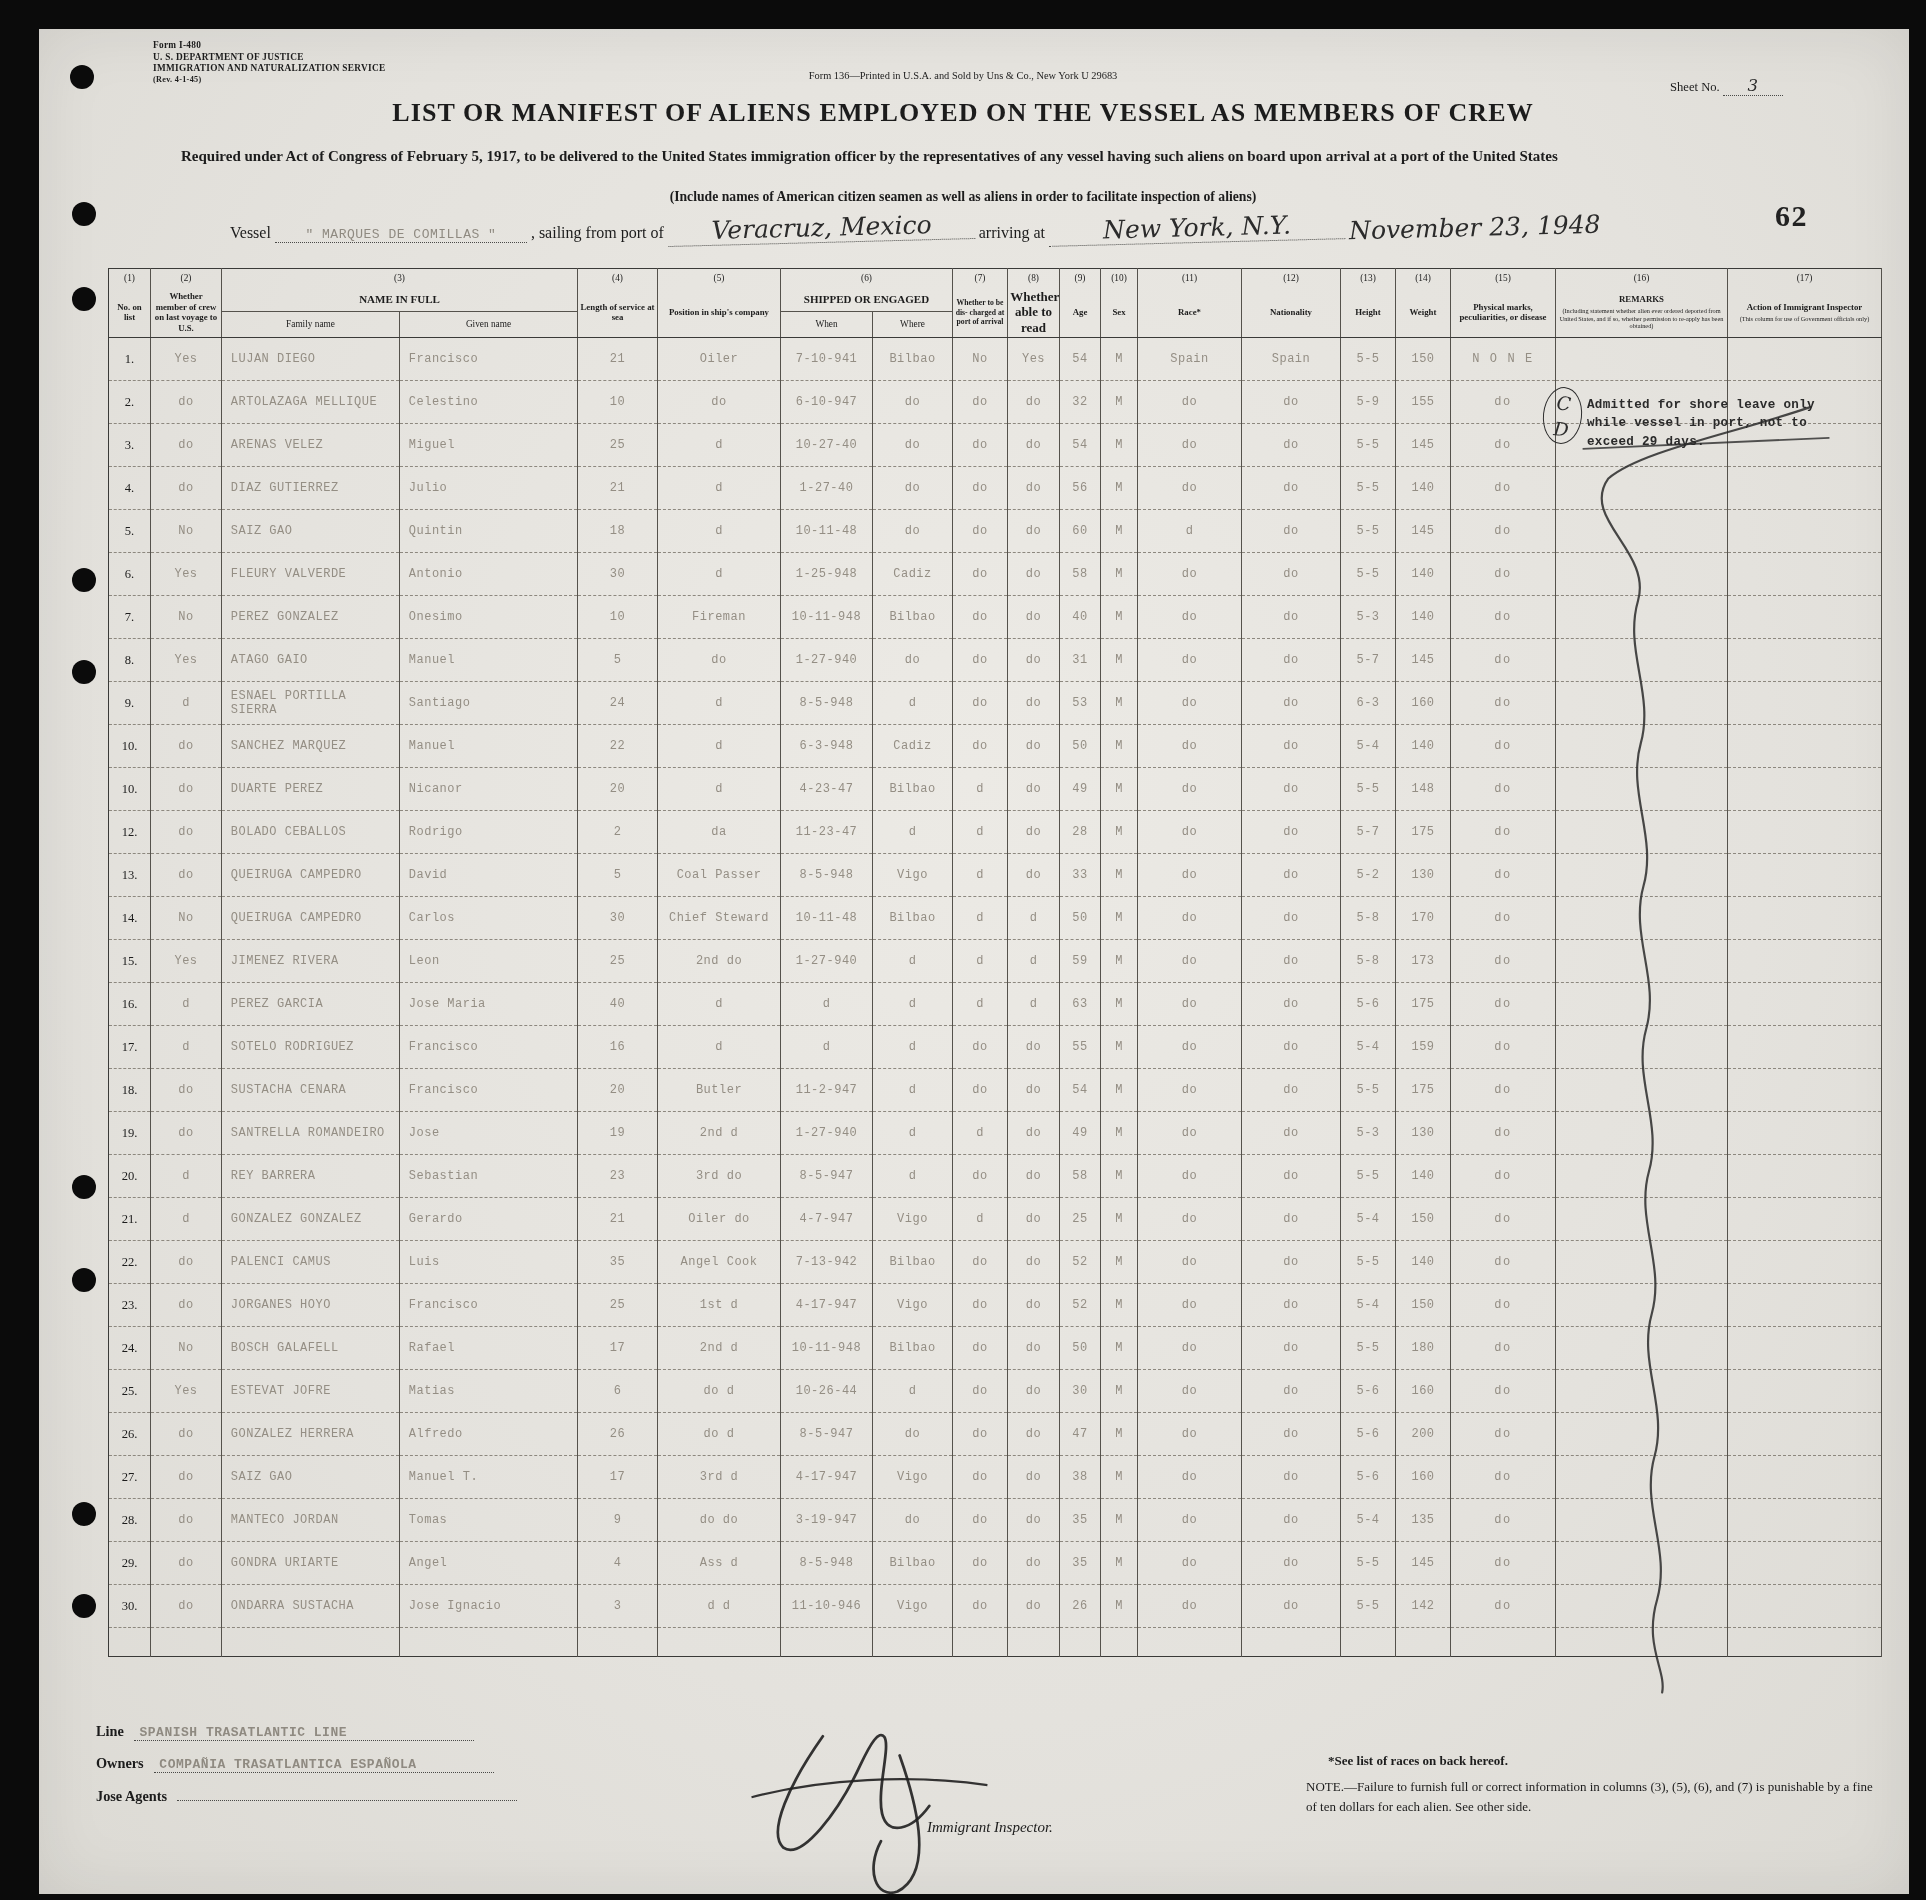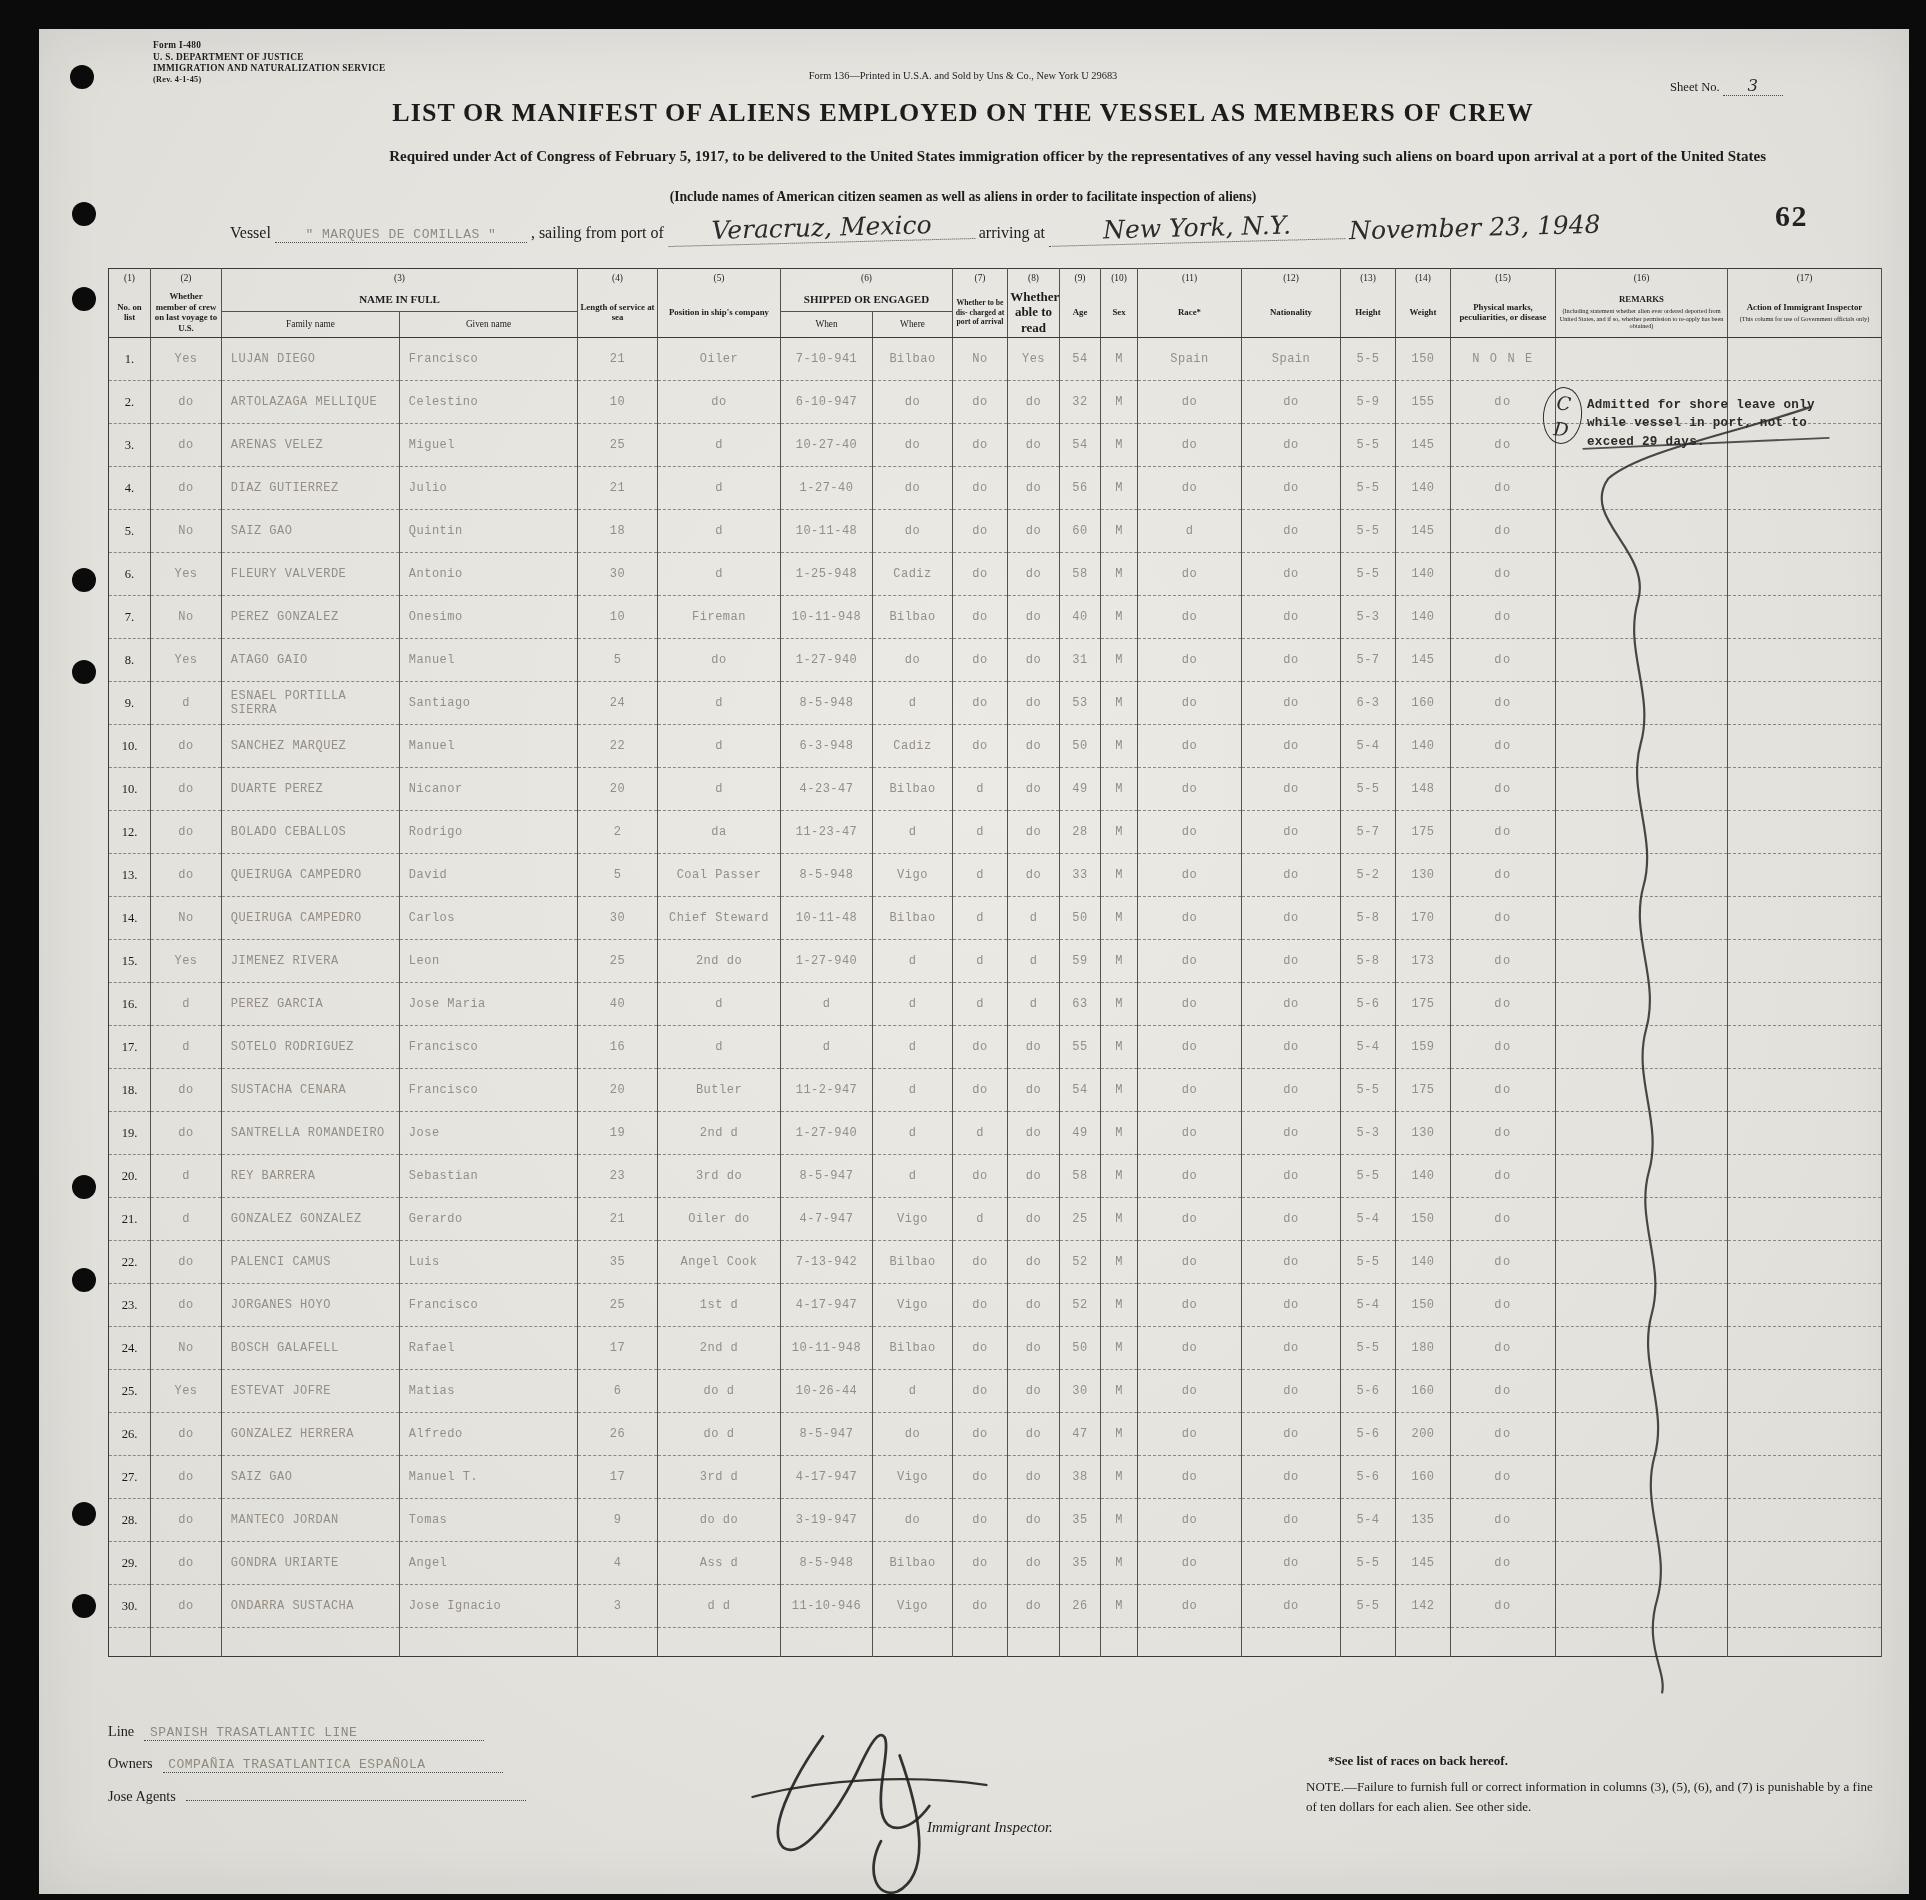--- a/index.html
+++ b/index.html
@@ -14,21 +14,21 @@
   .punch-hole { position:absolute; width:24px; height:24px; border-radius:50%; background:#0b0b0b; }
 
   
   .form-block { position:absolute; left:129px; top:40px; font-size:9.3px; font-weight:bold; line-height:1.25; letter-spacing:0.3px;margin-left:24px; }
   .form-block .rev { font-weight:bold; font-size:8.2px; }
   .printer-line { position:absolute; left:0; top:70px; width:1926px; text-align:center; font-size:10.4px; }
   .sheet-no { position:absolute; left:1670px; top:76px; font-size:12.6px; }
   .sheet-no .val { font-family:"DejaVu Serif", serif; font-style:italic; font-size:16.5px; border-bottom:1.1px dotted #4a4a48; display:inline-block; min-width:60px; text-align:center; color:#2b2b2b; }
 
   .doc-title { position:absolute; left:0; top:98px; width:1926px; text-align:center; font-size:26px; font-weight:bold; letter-spacing:1.1px; }
-  .doc-req { position:absolute; left:181px; top:147px; width:1585px; text-align:right; font-size:15px; font-weight:bold; line-height:1.3; }
+  .doc-req { position:absolute; left:181px; top:147px; width:1585px; text-align:left; font-size:15px; font-weight:bold; line-height:1.3; }
   .doc-include { position:absolute; left:0; top:189px; width:1926px; text-align:center; font-size:13.7px; font-weight:bold; }
 
   .vessel-line { position:absolute; left:230px; top:215px; font-size:16px; white-space:nowrap; }
   .vessel-line .dotted { border-bottom:1.1px dotted #4a4a48; display:inline-block; text-align:center; padding:0 10px; }
   .typed { font-family:"Liberation Mono", monospace; color:#8f8a81; font-size:13px; letter-spacing:0.5px; }
   .hand { font-family:"DejaVu Serif", serif; font-style:italic; color:#2b2b2b; font-size:25px; transform:rotate(-1.5deg); }
   .vessel-line .hand { display:inline-block; position:relative; top:-2.2px; }
   .stamp-62 { position:absolute; left:1775px; top:199px; font-size:30px; font-weight:bold; letter-spacing:1.6px; color:#222; }
 
   
@@ -55,21 +55,21 @@
   .admitted-stamp { position:absolute; left:1587px; top:396px; width:247px; font-family:"Liberation Mono", monospace;
                     font-size:12.6px; font-weight:bold; color:#2a2a2a; line-height:1.45; letter-spacing:0.3px; }
   .cd-mark { position:absolute; left:1543px; top:387px; width:39px; height:57px; border:1.6px solid #2d2d2d;
              border-radius:50%; text-align:center; font-family:"DejaVu Serif", serif; font-style:italic;
              font-size:18.7px; color:#2d2d2d; line-height:1.35; padding-top:3.3px; transform:rotate(6deg); }
   .cd-mark span { display:block; }
 
   svg.overlay { position:absolute; left:0; top:0; pointer-events:none; }
 
   
-  .footer-left { position:absolute; left:108px; top:1723px; font-size:14.3px; }
+  .footer-left { position:absolute; left:96px; top:1723px; font-size:14.3px;font-weight:bold; }
   .footer-left .frow { margin-bottom:14.3px; white-space:nowrap; }
   .footer-left .blank { display:inline-block; border-bottom:1.1px dotted #4a4a48; min-width:340px; margin-left:6.6px; text-align:left; padding:0 5.5px; }
   .insp-label { position:absolute; left:927px; top:1819px; font-size:15px; font-style:italic; }
   .races-note { position:absolute; left:1328px; top:1753px; font-size:13px; font-weight:bold; }
   .note-text { position:absolute; left:1306px; top:1777px; width:571px; font-size:13px; line-height:1.5; }
 </style>
 </head>
 <body>
 
 <div class="paper"></div>

